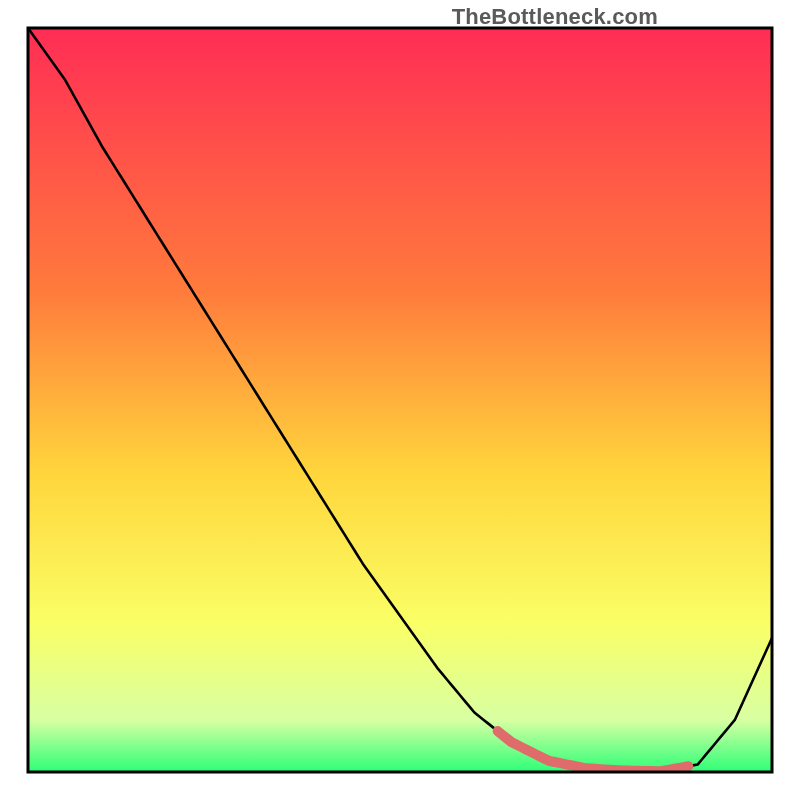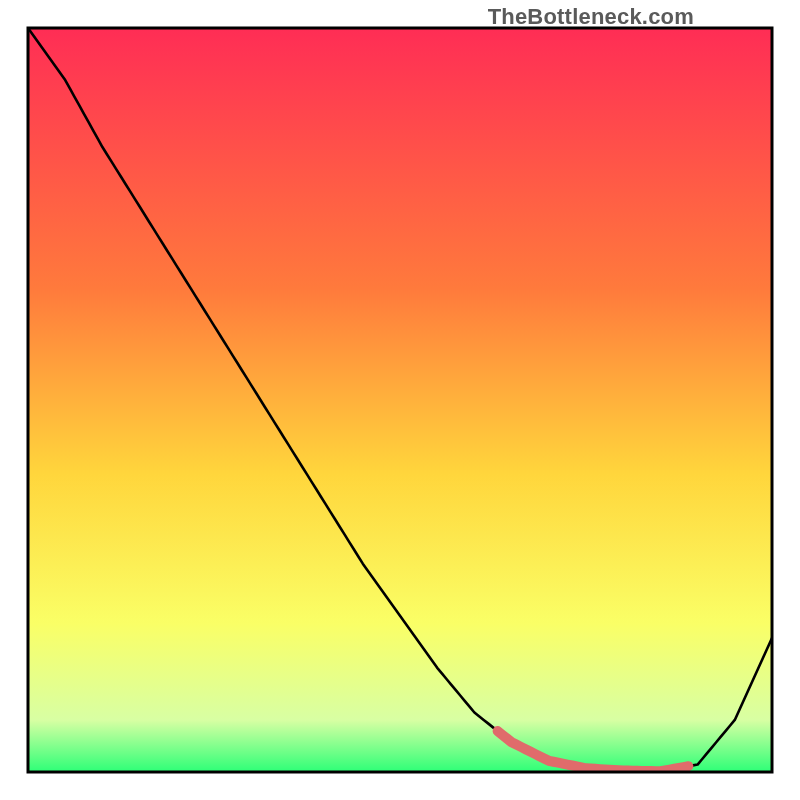--- a/index.html
+++ b/index.html
@@ -8,21 +8,20 @@
     width: 800px;
     height: 800px;
     overflow: hidden;
     background: #ffffff;
     font-family: Arial, Helvetica, sans-serif;
   }
   .stage {
     position: relative;
     width: 668px;
     height: 800px;
-    padding-left: 36px;
   }
   .watermark {
     position: absolute;
     top: 4px;
     right: 10px;
     font-size: 22px;
     font-weight: 600;
     color: #5a5a5a;
     letter-spacing: 0.2px;
     z-index: 30;

